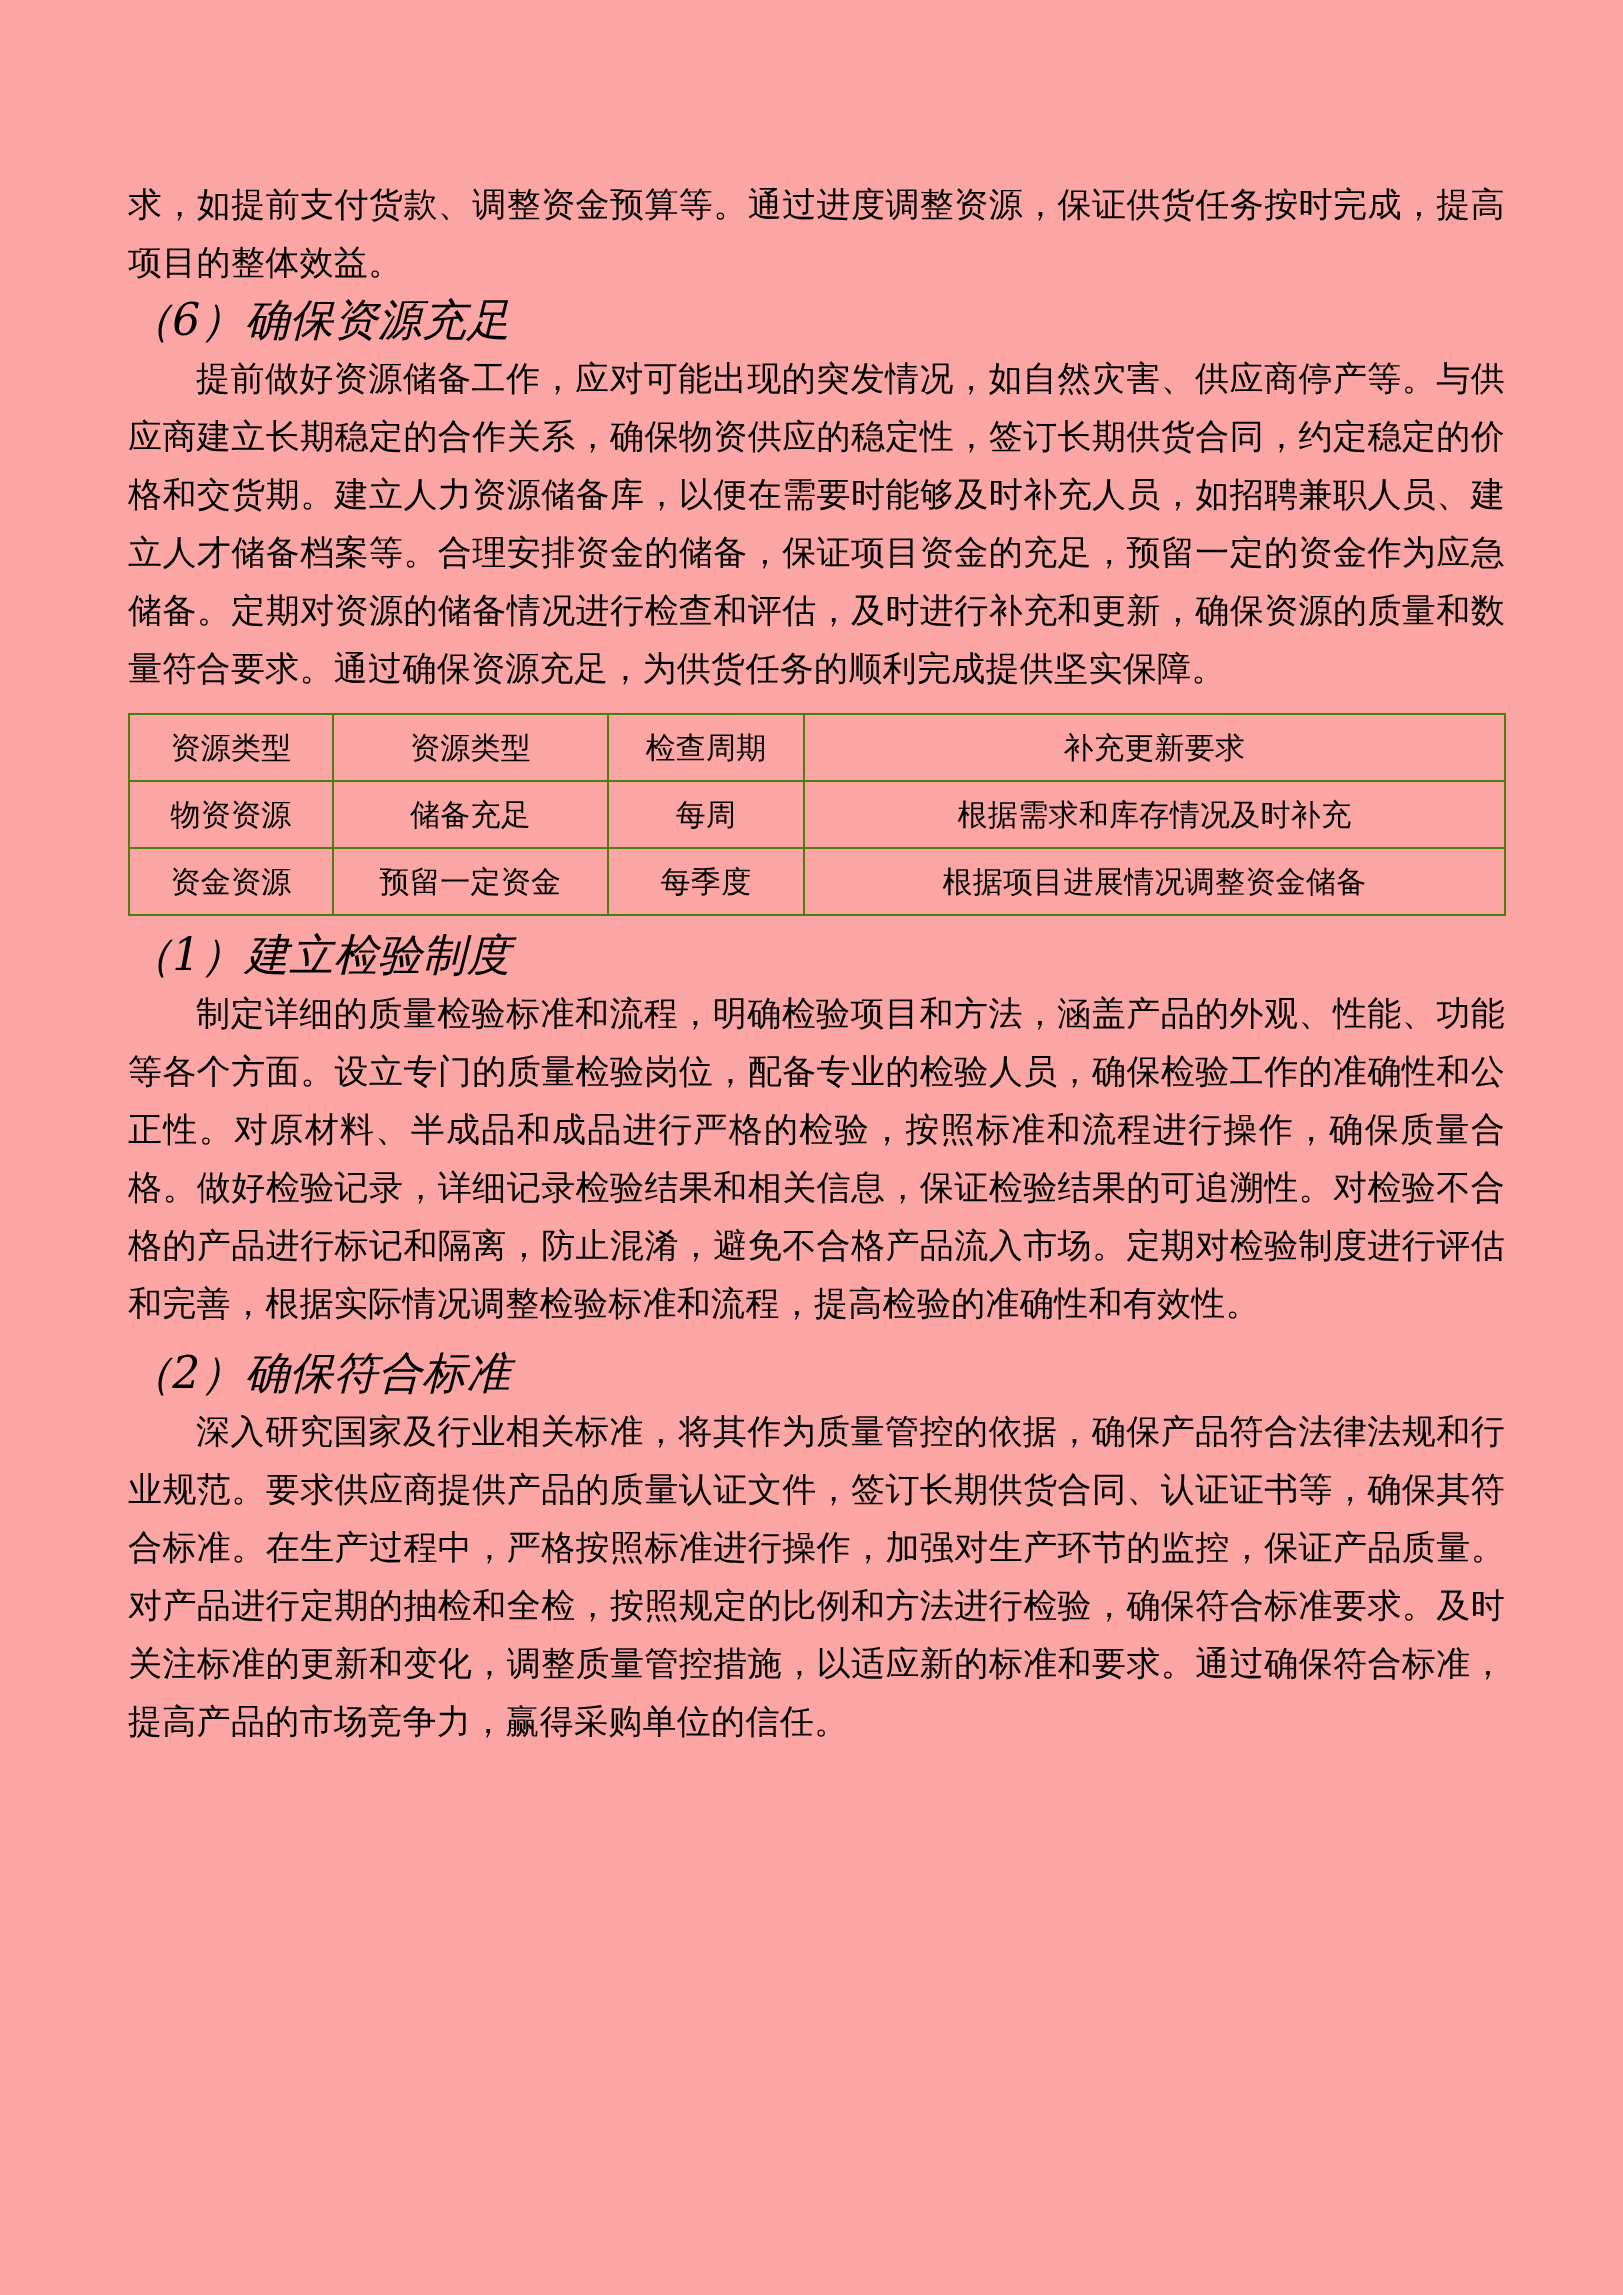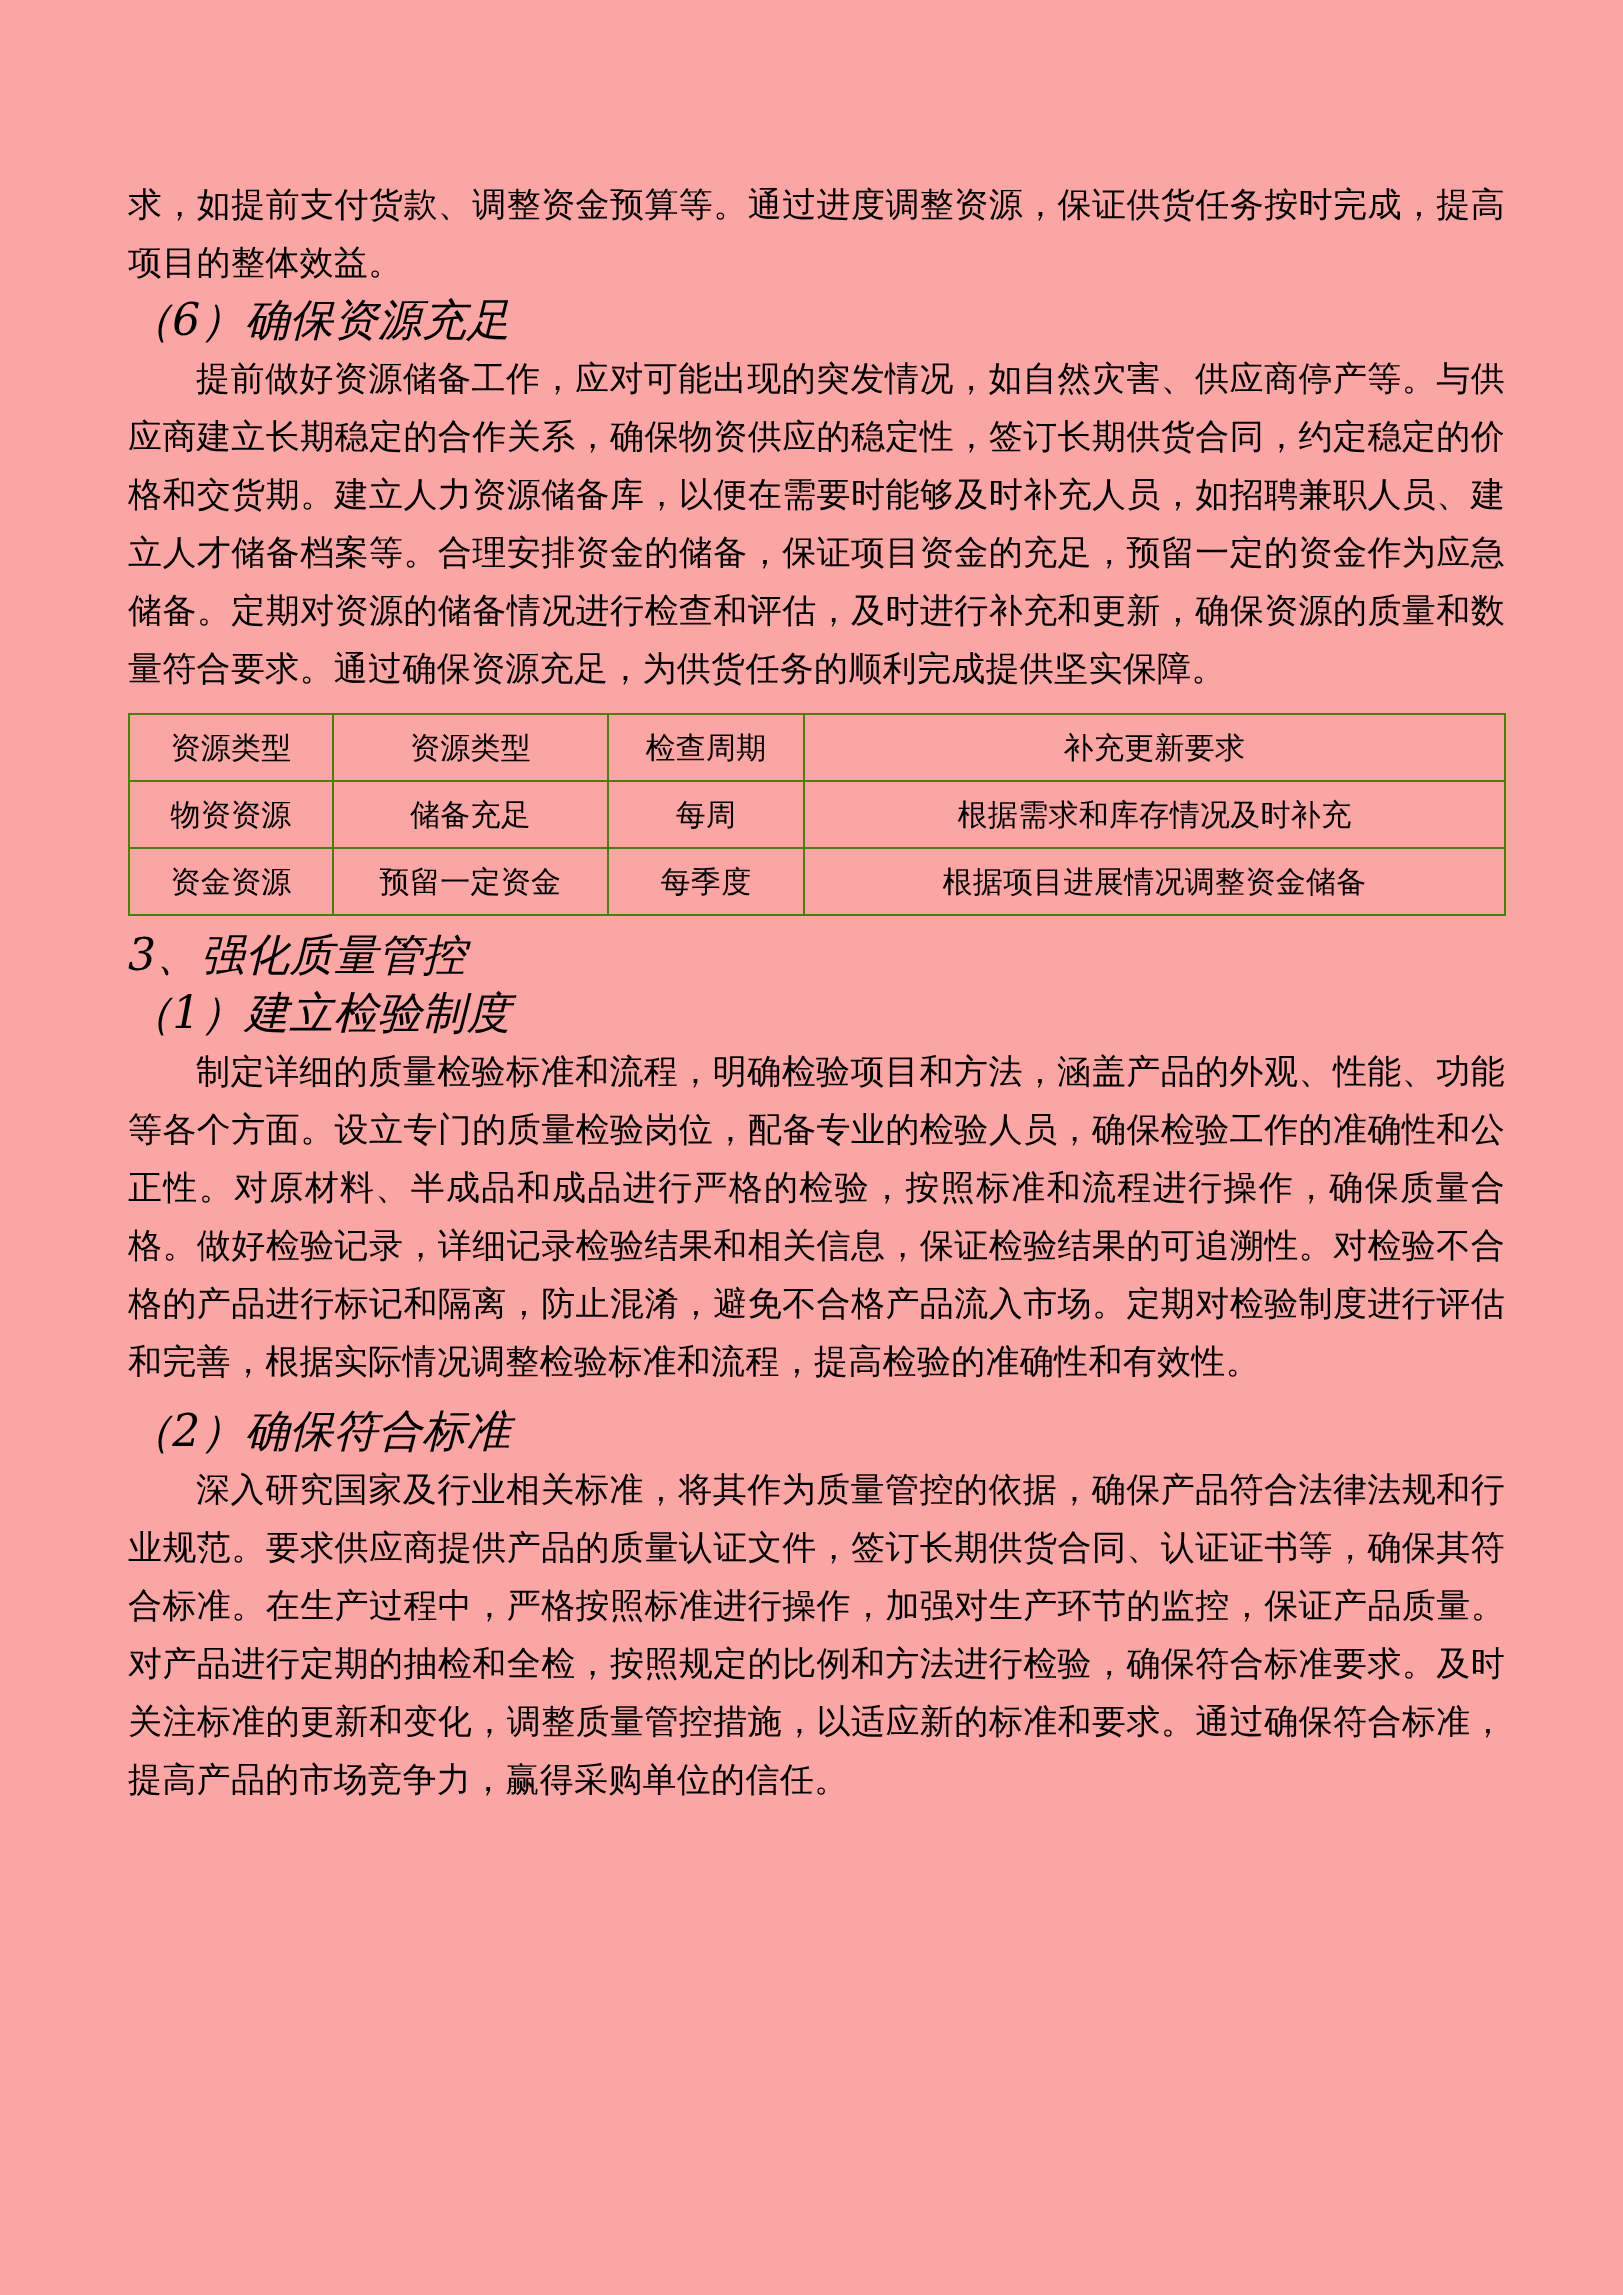--- a/index.html
+++ b/index.html
@@ -101,21 +101,20 @@
         </tr>
         <tr>
           <td>资金资源</td>
           <td>预留一定资金</td>
           <td>每季度</td>
           <td>根据项目进展情况调整资金储备</td>
         </tr>
       </tbody>
     </table>
 
-    <p class="heading">3、强化质量管控</p>
 
     <p class="heading">（1）建立检验制度</p>
 
     <p class="para">制定详细的质量检验标准和流程，明确检验项目和方法，涵盖产品的外观、性能、功能等各个方面。设立专门的质量检验岗位，配备专业的检验人员，确保检验工作的准确性和公正性。对原材料、半成品和成品进行严格的检验，按照标准和流程进行操作，确保质量合格。做好检验记录，详细记录检验结果和相关信息，保证检验结果的可追溯性。对检验不合格的产品进行标记和隔离，防止混淆，避免不合格产品流入市场。定期对检验制度进行评估和完善，根据实际情况调整检验标准和流程，提高检验的准确性和有效性。</p>
 
     <div class="gap-md"></div>
 
     <p class="heading">（2）确保符合标准</p>
 
     <p class="para">深入研究国家及行业相关标准，将其作为质量管控的依据，确保产品符合法律法规和行业规范。要求供应商提供产品的质量认证文件，签订长期供货合同、认证证书等，确保其符合标准。在生产过程中，严格按照标准进行操作，加强对生产环节的监控，保证产品质量。对产品进行定期的抽检和全检，按照规定的比例和方法进行检验，确保符合标准要求。及时关注标准的更新和变化，调整质量管控措施，以适应新的标准和要求。通过确保符合标准，提高产品的市场竞争力，赢得采购单位的信任。</p>

